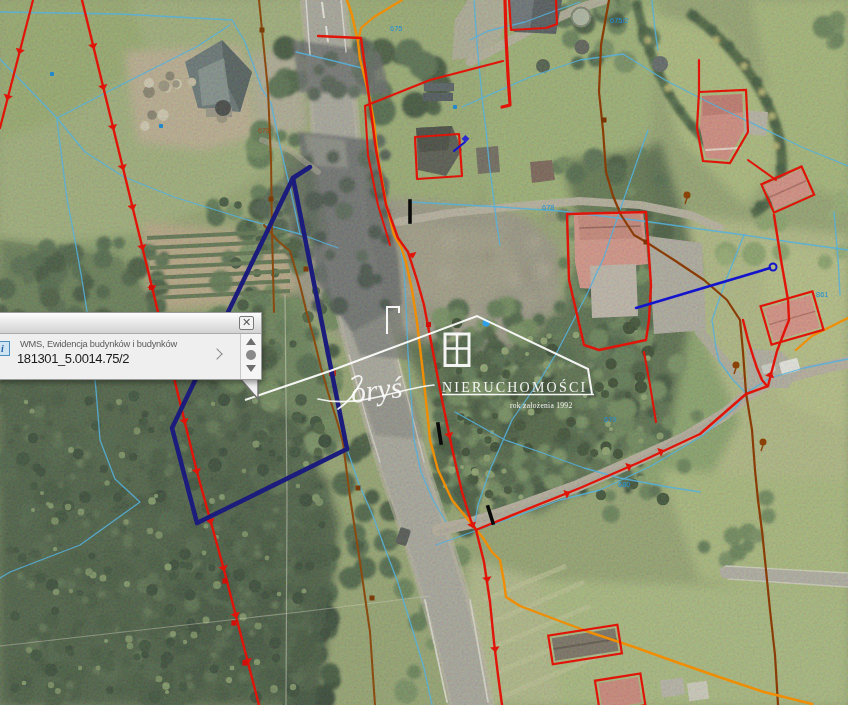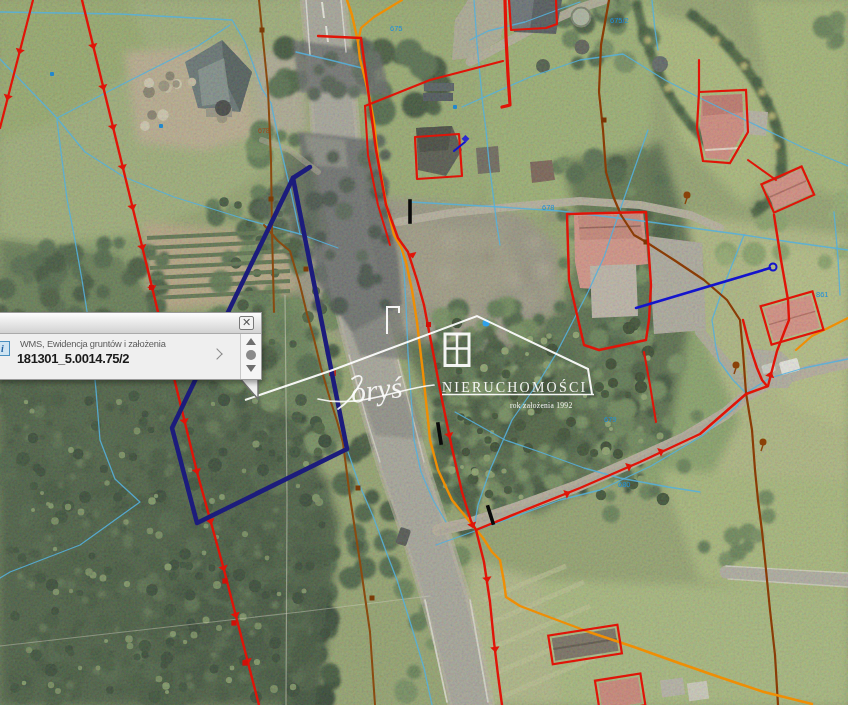--- a/index.html
+++ b/index.html
@@ -1,21 +1,21 @@
 <!DOCTYPE html>
 <html><head><meta charset="utf-8"><style>
 html,body{margin:0;padding:0;background:#888;}
 #wrap{position:relative;width:848px;height:705px;overflow:hidden;font-family:"Liberation Sans",sans-serif;}
 #popup{position:absolute;left:-10px;top:312px;width:270px;background:#efefef;border:1px solid #9a9a9a;box-shadow:2px 3px 5px rgba(0,0,0,0.35);}
 #ptitle{height:20px;background:linear-gradient(#fdfdfd,#d2d2d2);border-bottom:1px solid #aaa;position:relative;}
 #pclose{position:absolute;right:7px;top:3px;width:13px;height:12px;border:1.5px solid #787878;border-radius:2px;background:#f2f2f2;color:#555;font-size:11px;line-height:11px;text-align:center;}
 #pbody{position:relative;height:45px;}
 #iicon{position:absolute;left:4px;top:7px;width:13px;height:13px;background:#cfe4f2;border:1px solid #4a90c0;color:#2060a0;font-size:10px;font-weight:bold;text-align:center;line-height:13px;font-family:"Liberation Serif",serif;font-style:italic;}
 #t1{position:absolute;left:29px;top:5px;font-size:9.3px;color:#5a5a5a;letter-spacing:-0.2px;white-space:nowrap;}
-#t2{position:absolute;left:26px;top:17px;font-size:13px;font-weight:bold;color:#1a1a1a;letter-spacing:-0.4px;white-space:nowrap;}
+#t2{position:absolute;left:26px;top:17px;font-size:13px;font-weight:normal;color:#1a1a1a;letter-spacing:-0.4px;white-space:nowrap;}
 #chev{position:absolute;left:222px;top:16px;width:7px;height:7px;border-top:1.7px solid #8a8a8a;border-right:1.7px solid #8a8a8a;transform:rotate(45deg);}
 #ctrl{position:absolute;right:0;top:0;width:20px;height:45px;background:#f5f5f5;border-left:1px solid #c8c8c8;}
 .tri-up{width:0;height:0;border-left:5px solid transparent;border-right:5px solid transparent;border-bottom:7px solid #6e6e6e;margin:4px auto 0;}
 .dot{width:10px;height:10px;border-radius:50%;background:#8a8a8a;margin:5px auto;}
 .tri-dn{width:0;height:0;border-left:5px solid transparent;border-right:5px solid transparent;border-top:7px solid #6e6e6e;margin:0 auto;}
 </style></head><body>
 <div id="wrap">
 <svg width="848" height="705" viewBox="0 0 848 705">
 <defs>
 <filter id="soft" x="-5%" y="-5%" width="110%" height="110%">
@@ -1966,21 +1966,21 @@
 </g>
 <polygon points="241,379.5 258,379.5 258,399" fill="#f0f0f0"></polygon>
 <path d="M241,379.5 L258,399 L258,379.5" stroke="#707070" stroke-width="1.4" fill="none"></path>
 </svg>
 <div id="popup">
  <div id="ptitle">
         <div id="pclose">✕</div>
       </div>
  <div id="pbody">
   <div id="iicon">i</div>
-  <div id="t1">WMS, Ewidencja gruntów i założenia</div>
+  <div id="t1">WMS, Ewidencja budynków i budynków</div>
   <div id="t2">181301_5.0014.75/2</div>
   <div id="chev"></div>
   <div id="ctrl">
           <div class="tri-up"></div>
           <div class="dot"></div>
           <div class="tri-dn"></div>
         </div>
  </div>
 </div>
 </div>

